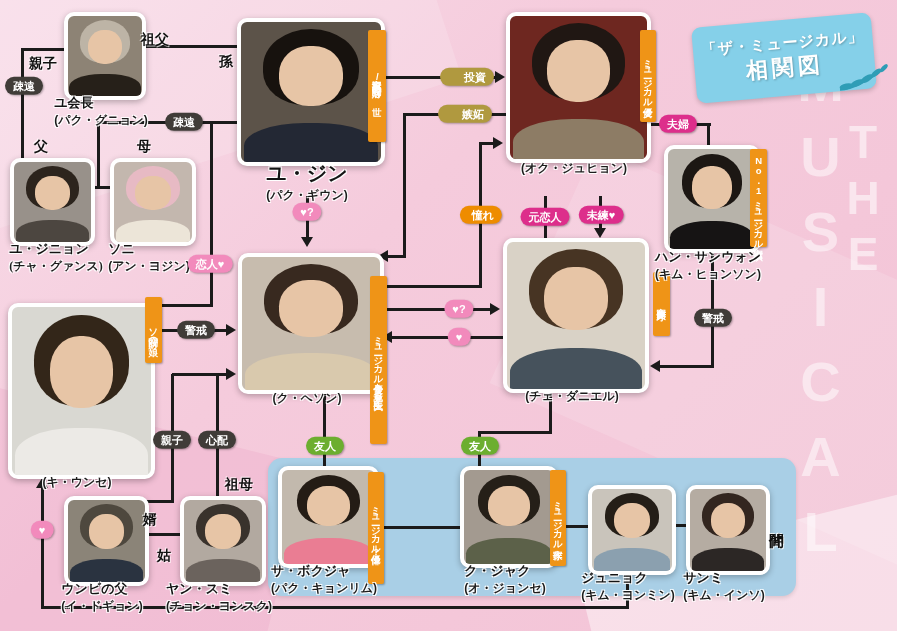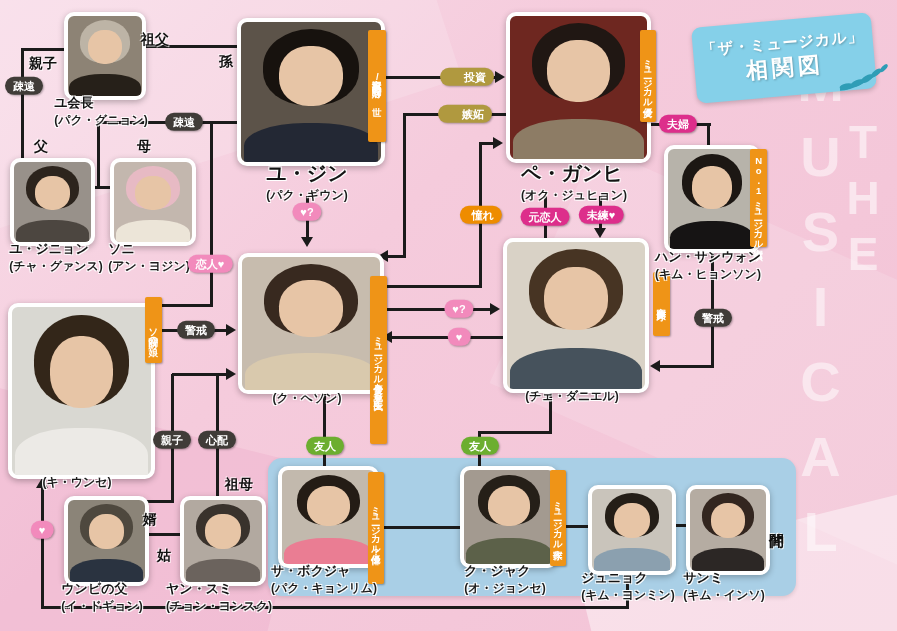--- a/index.html
+++ b/index.html
@@ -163,38 +163,37 @@
       <div class="char-name main" style="left: 307px; top: 160px;">
         <span class="cname">ユ・ジン</span>
         <span class="cactor">(パク・ギウン)</span>
       </div>
       <div class="char-photo" style="left: 506px; top: 12px; width: 137px; height: 143px; background: rgb(110, 39, 32);">
         <div class="p-hair" style="background: rgb(32, 23, 19);"></div>
         <div class="p-face"></div>
         <div class="p-body" style="background: rgb(141, 124, 101);"></div>
       </div>
       <div class="char-name main" style="left: 574px; top: 160px;">
-        <span class="cname">ペ・ガンヒ</span>
         <span class="cactor">(オク・ジュヒョン)</span>
       </div>
       <div class="char-photo" style="left: 664px; top: 145px; width: 88px; height: 100px; background: rgb(183, 179, 170);">
         <div class="p-hair" style="background: rgb(28, 23, 19);"></div>
         <div class="p-face"></div>
         <div class="p-body" style="background: rgb(22, 20, 20);"></div>
       </div>
       <div class="char-name sub" style="left: 708px; top: 248px;">
         <span class="cname">ハン・サンウォン</span>
         <span class="cactor">(キム・ヒョンソン)</span>
       </div>
       <div class="char-photo" style="left: 10px; top: 158px; width: 77px; height: 80px; background: rgb(152, 145, 138);">
         <div class="p-hair" style="background: rgb(44, 36, 29);"></div>
         <div class="p-face"></div>
         <div class="p-body" style="background: rgb(76, 70, 64);"></div>
       </div>
-      <div class="char-name sub" style="left: 56px; top: 240px;">
+      <div class="char-name sub" style="left: 56px; top: 240px; font-family: Liberation Serif, serif;">
         <span class="cname">ユ・ジニョン</span>
         <span class="cactor">(チャ・グァンス)</span>
       </div>
       <div class="char-photo" style="left: 110px; top: 158px; width: 78px; height: 80px; background: rgb(195, 183, 174);">
         <div class="p-hair" style="background: rgb(231, 186, 196);"></div>
         <div class="p-face"></div>
         <div class="p-body" style="background: rgb(236, 229, 216);"></div>
       </div>
       <div class="char-name sub" style="left: 149px; top: 240px;">
         <span class="cname">ソニ</span>

